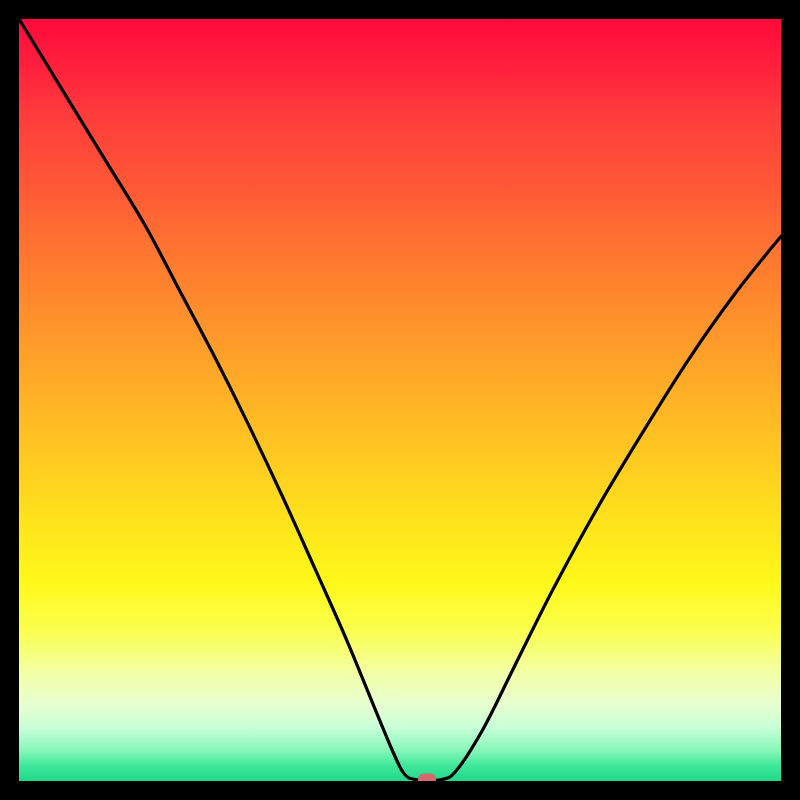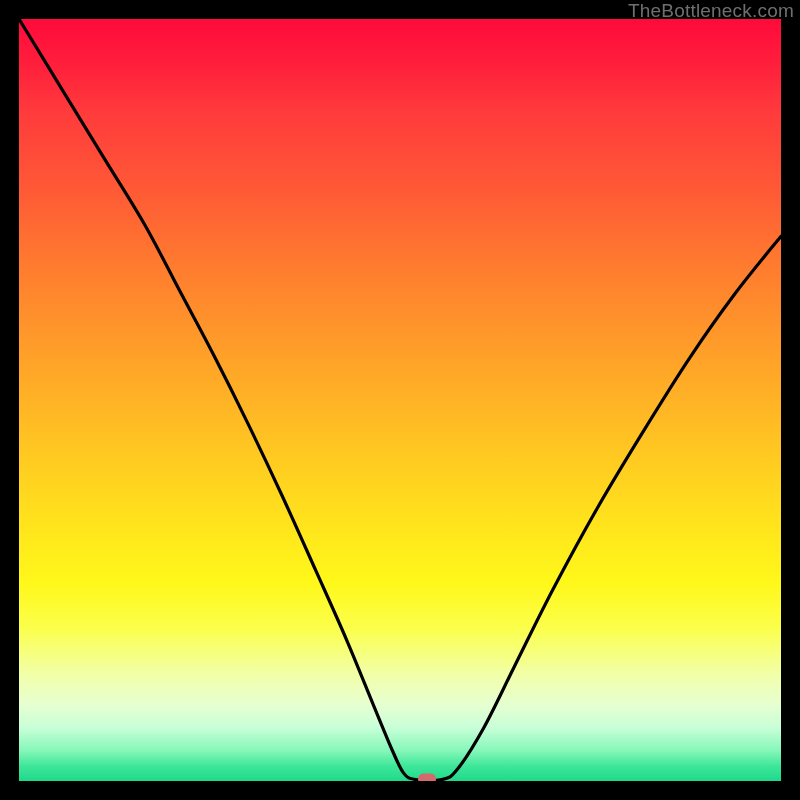--- a/index.html
+++ b/index.html
@@ -79,14 +79,13 @@
   <div class="plot">
     <div class="gradient"></div>
 
     <svg class="curve" viewBox="0 0 762 762" preserveAspectRatio="none">
       <path id="curve-path" d="M 0.00 0.00 C 6.99 11.43 27.94 45.72 41.91 68.58 C 55.88 91.44 69.85 114.30 83.82 137.16 C 97.79 160.02 113.03 183.52 125.73 205.74 C 138.43 227.97 148.59 248.92 160.02 270.51 C 171.45 292.10 182.88 313.05 194.31 335.28 C 205.74 357.50 217.17 380.37 228.60 403.86 C 240.03 427.36 251.46 451.49 262.89 476.25 C 274.32 501.01 286.38 528.32 297.18 552.45 C 307.98 576.58 318.13 598.80 327.66 621.03 C 337.18 643.25 346.71 667.39 354.33 685.80 C 361.95 704.22 368.30 720.09 373.38 731.52 C 378.46 742.95 381.00 749.55 384.81 754.38 C 388.62 759.21 389.89 759.46 396.24 760.48 C 402.59 761.49 415.93 762.13 422.91 760.48 C 429.90 758.83 431.16 759.21 438.15 750.57 C 445.13 741.93 455.29 725.80 464.82 708.66 C 474.35 691.51 483.87 670.56 495.30 647.70 C 506.73 624.84 519.43 598.17 533.40 571.50 C 547.37 544.83 563.88 514.35 579.12 487.68 C 594.36 461.01 609.60 436.25 624.84 411.48 C 640.08 386.72 655.32 361.95 670.56 339.09 C 685.80 316.23 701.04 294.64 716.28 274.32 C 731.52 254.00 754.38 226.70 762.00 217.17 " fill="none" stroke="#000" stroke-width="3.2" stroke-linecap="round" stroke-linejoin="round"></path>
     </svg>
 
     <div id="marker" class="marker" style="left: 407.67px; top: 759.714px; background: rgb(212, 106, 108);"></div>
   </div>
 
-  <div class="watermark">TheBottleneck.com</div>
 </div>
 
 </body></html>

